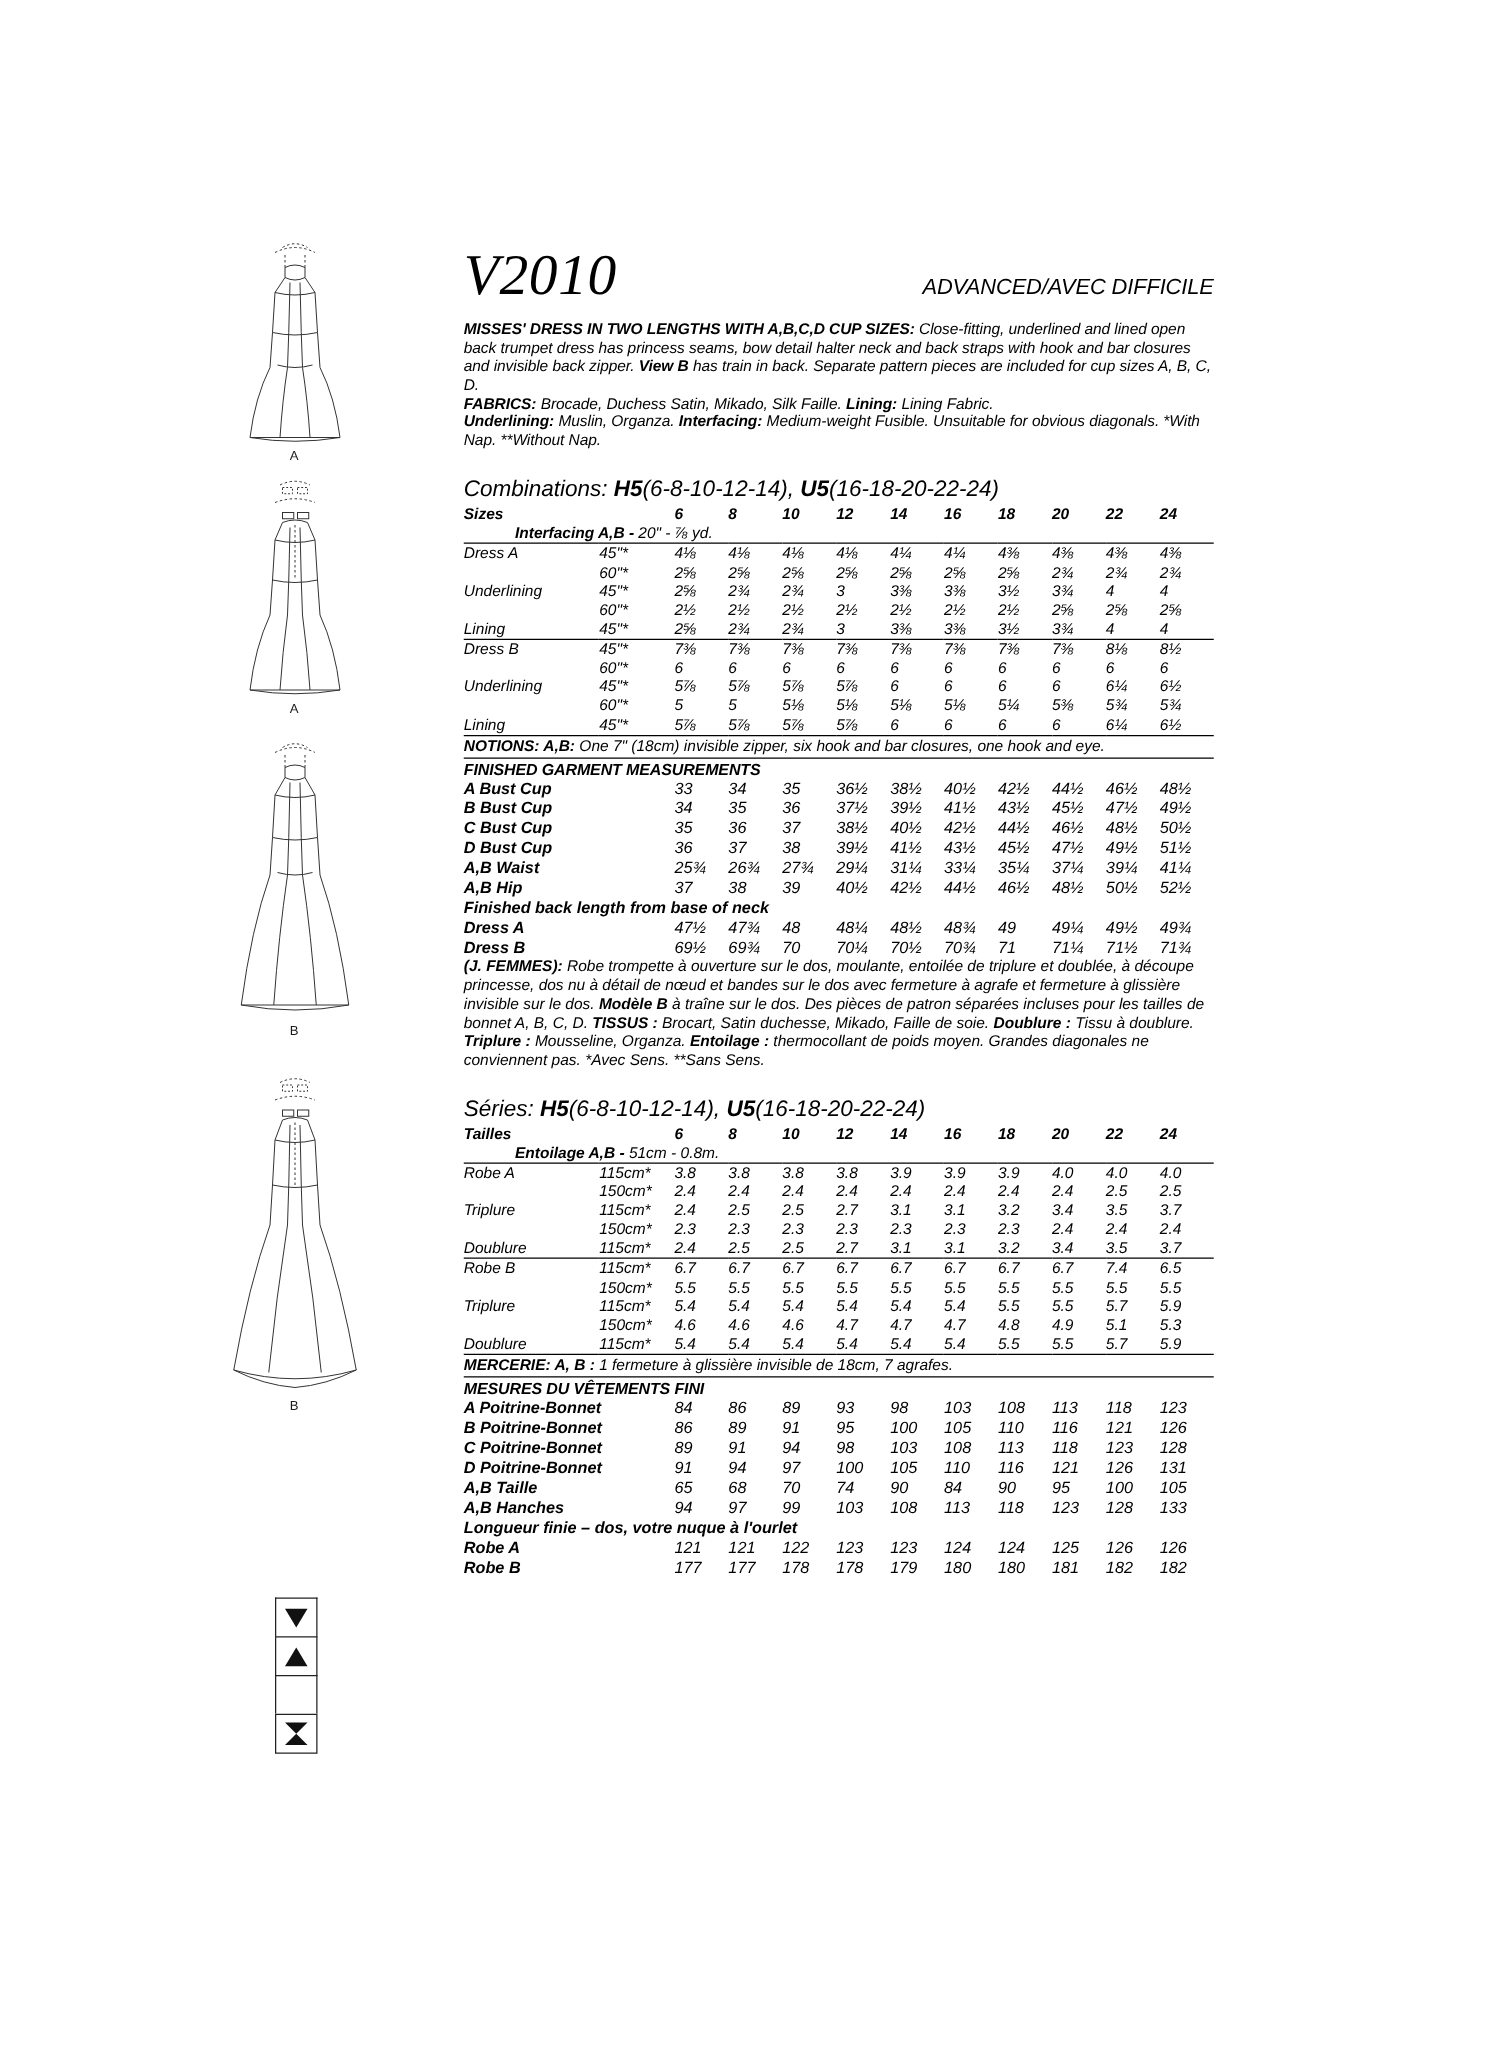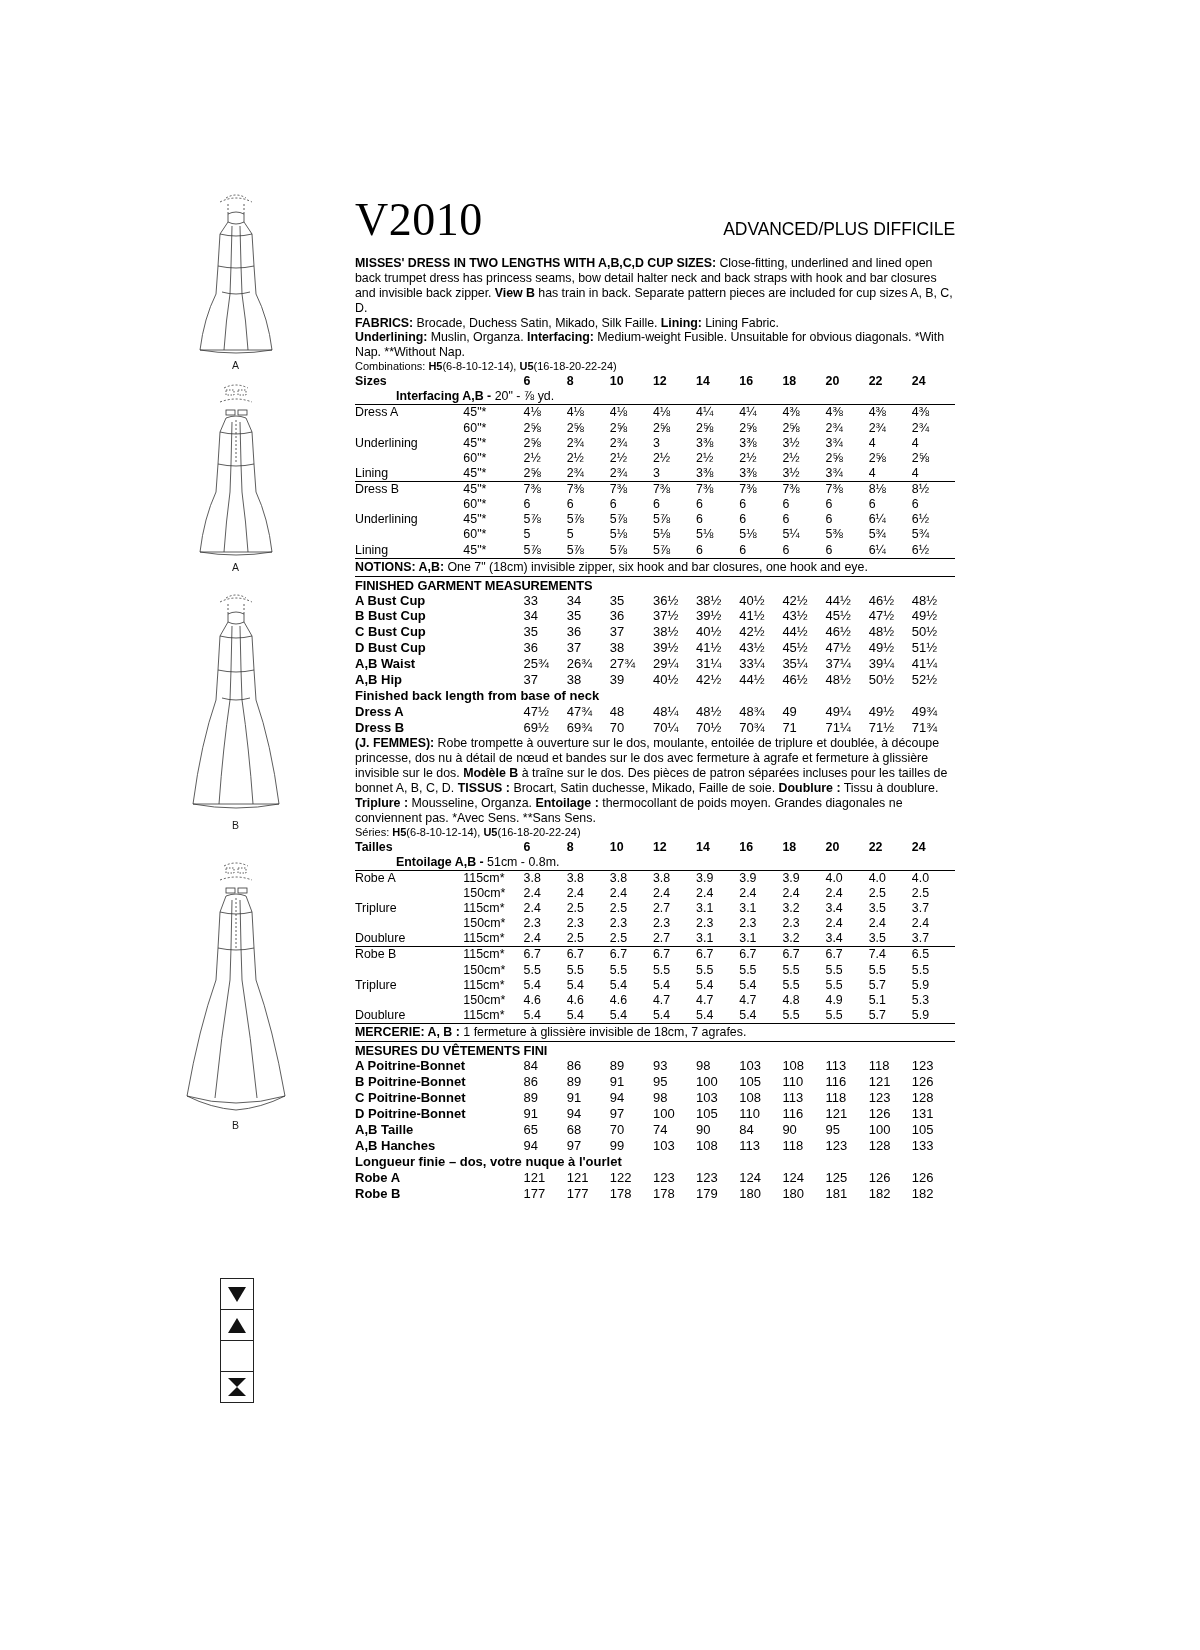--- a/index.html
+++ b/index.html
@@ -51,23 +51,24 @@
     font-size: 10.5px;
     font-family: "Liberation Sans", sans-serif;
     color: #1a1a1a;
     margin-top: 1px;
     letter-spacing: 0.2px;
   }
 
   
   .content {
     position: absolute;
-    left: 222px;
+    left: 238px;
     top: 30px;
     width: 600px;
+    font-style: italic;
   }
   .title-row {
     display: flex;
     align-items: baseline;
     justify-content: space-between;
     margin-bottom: 14px;
   }
   .pattern-number {
     font-family: "Liberation Serif", serif;
     font-size: 46px;
@@ -85,22 +86,22 @@
 
   .desc {
     font-size: 12.4px;
     line-height: 1.2;
     text-align: left;
     letter-spacing: -0.05px;
   }
   .desc b { font-weight: bold; }
 
   .combo {
-    font-size: 11px;
-    margin-top: 0;
+    font-size: 18px;
+    margin-top: 21px;
     margin-bottom: 2px;
   }
   .combo b { font-weight: bold; }
 
   
   table.yard {
     border-collapse: collapse;
     width: 100%;
     font-size: 12.4px;
     table-layout: fixed;
@@ -317,21 +318,21 @@
       <div class="mk">
           <div class="hourglass"></div>
         </div>
     </div>
   </div>
 
   <div class="content">
 
     <div class="title-row">
       <div class="pattern-number">V2010</div>
-      <div class="difficulty">ADVANCED/PLUS DIFFICILE</div>
+      <div class="difficulty">ADVANCED/AVEC DIFFICILE</div>
     </div>
 
     <div class="desc">
       <b>MISSES' DRESS IN TWO LENGTHS WITH A,B,C,D CUP SIZES:</b><span> Close-fitting, underlined and lined open back trumpet dress has princess seams, bow detail halter neck and back straps with hook and bar closures and invisible back zipper. </span><b>View B</b><span> has train in back. Separate pattern pieces are included for cup sizes A, B, C, D.</span><br>
       <b>FABRICS:</b><span> Brocade, Duchess Satin, Mikado, Silk Faille. </span><b>Lining:</b><span> Lining Fabric.</span><br>
       <b>Underlining:</b><span> Muslin, Organza. </span><b>Interfacing:</b><span> Medium-weight Fusible. Unsuitable for obvious diagonals. *With Nap. **Without Nap.</span>
     </div>
 
     <div class="combo">
       <span>Combinations: </span><b>H5</b><span>(6-8-10-12-14), </span><b>U5</b><span>(16-18-20-22-24)</span>

